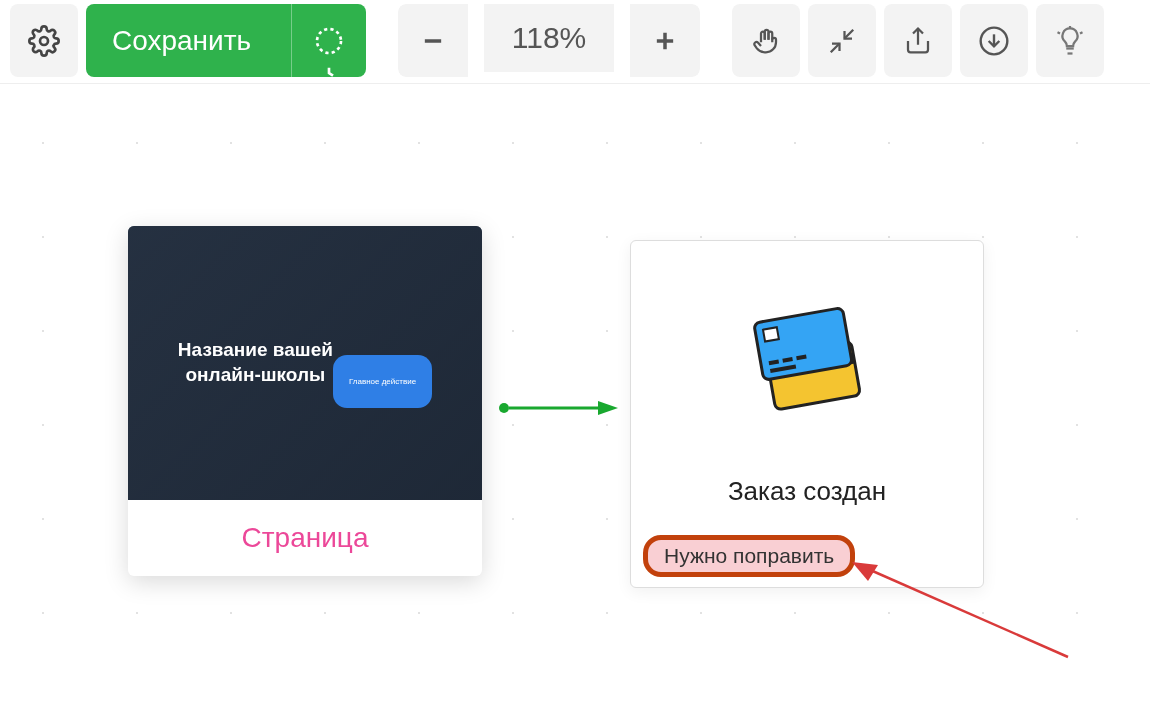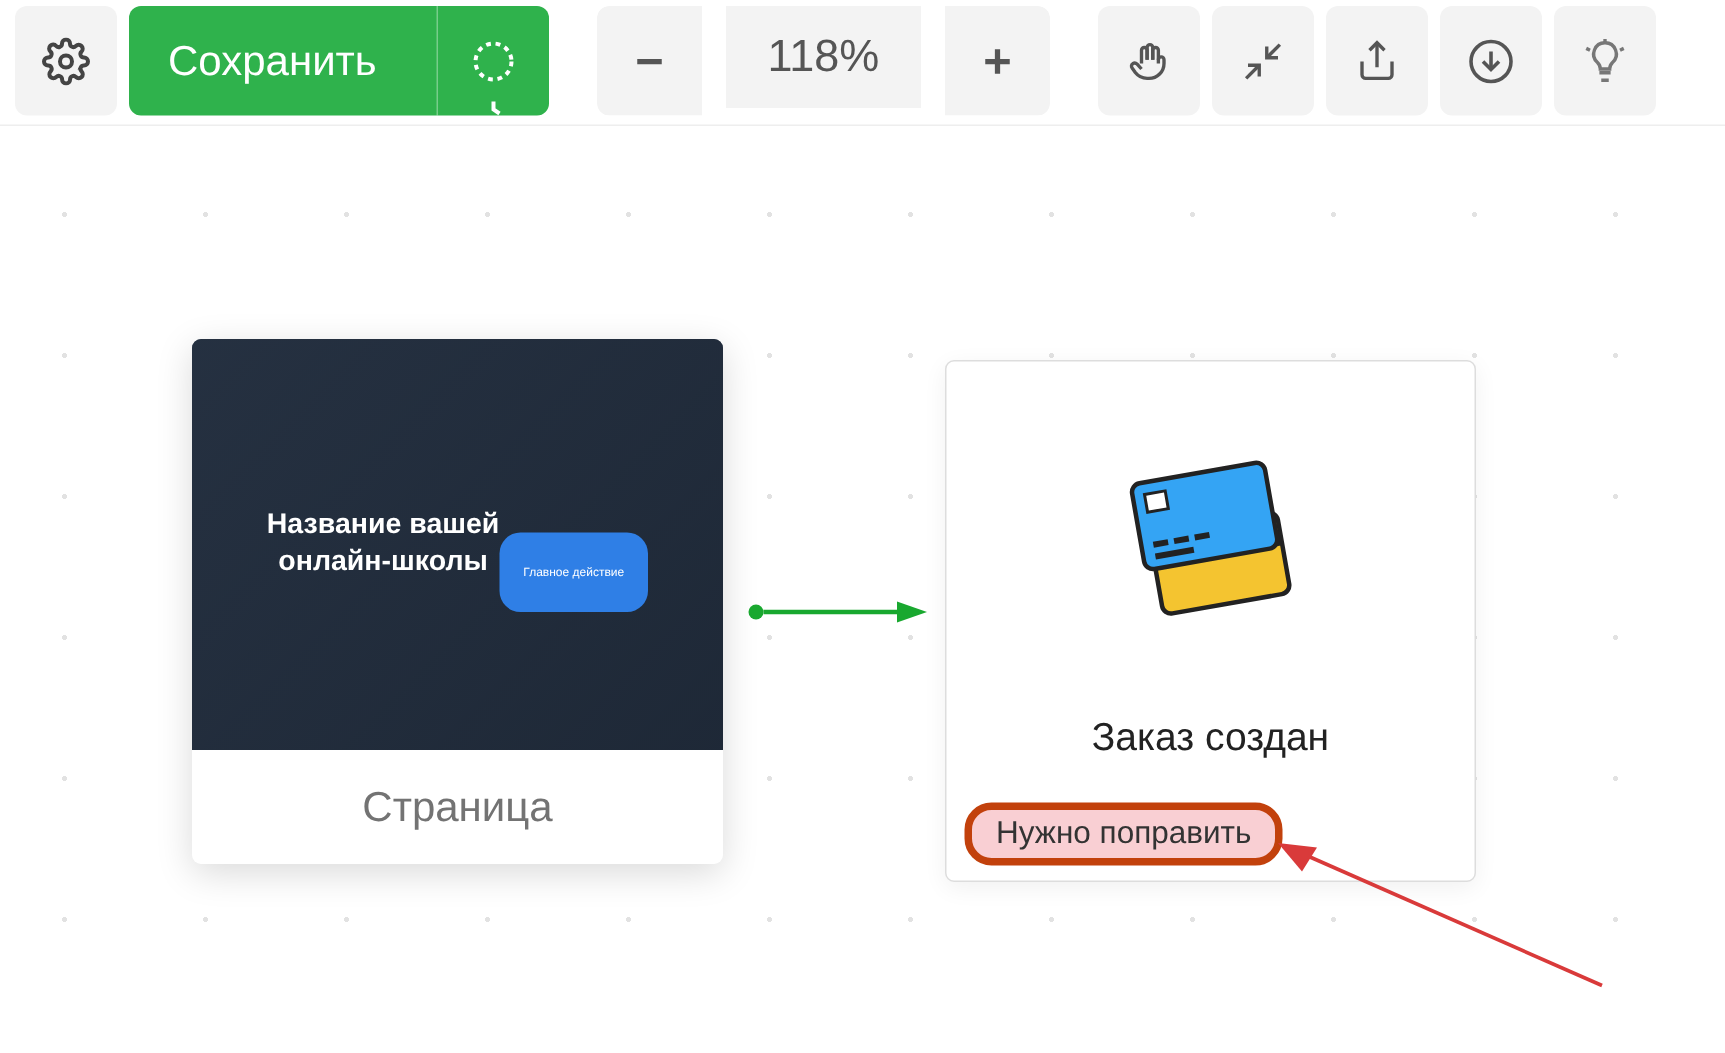--- a/index.html
+++ b/index.html
@@ -108,21 +108,21 @@
     margin-top: 37px;
     background: #2f7fe6;
     color: #fff;
     font-size: 8px;
     padding: 22px 16px;
     border-radius: 14px;
   }
   .card1 .label {
     height: 76px;
     display: flex; align-items: center; justify-content: center;
-    font-size: 28px; color: #737373;
+    font-size: 28px; color: #ec4899;
   }
 
   
   .flow-arrow {
     position: absolute;
     left: 498px; top: 314px;
     width: 120px; height: 20px;
   }
 
   

